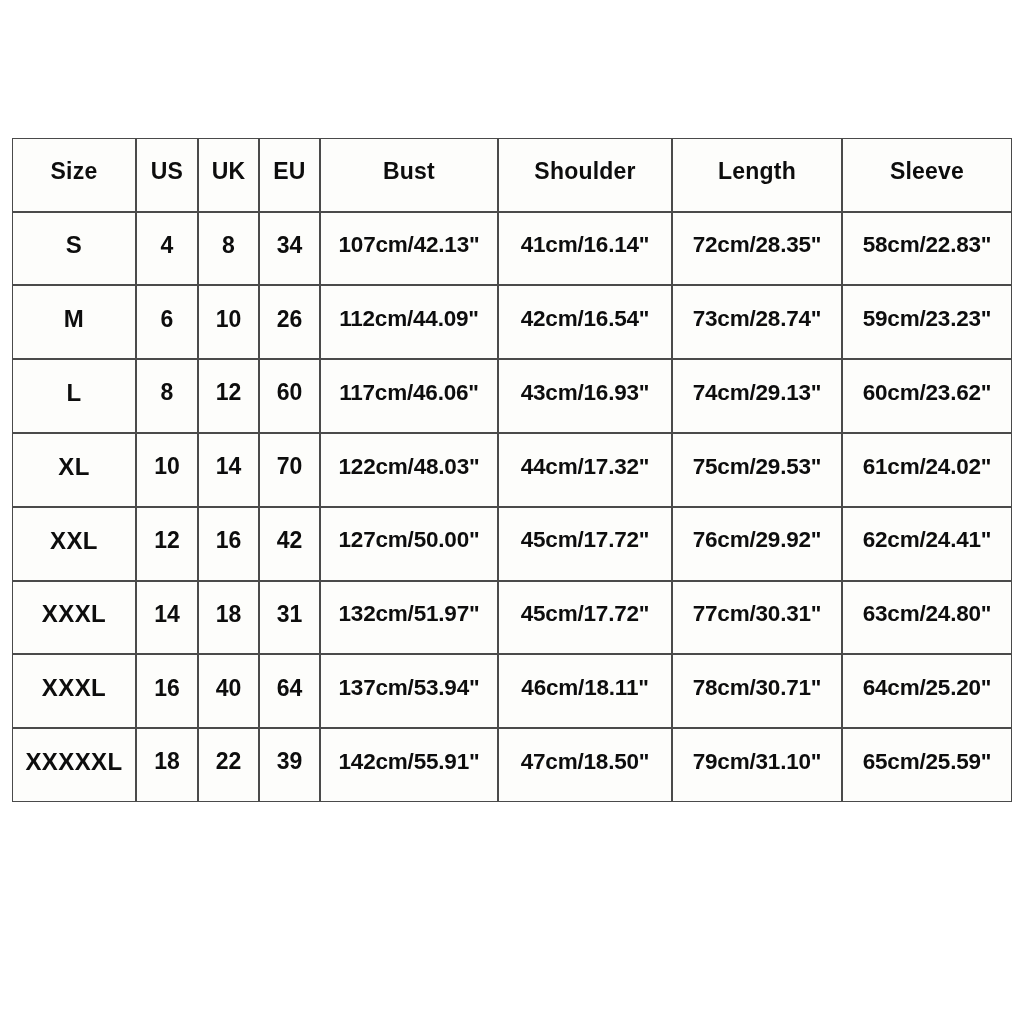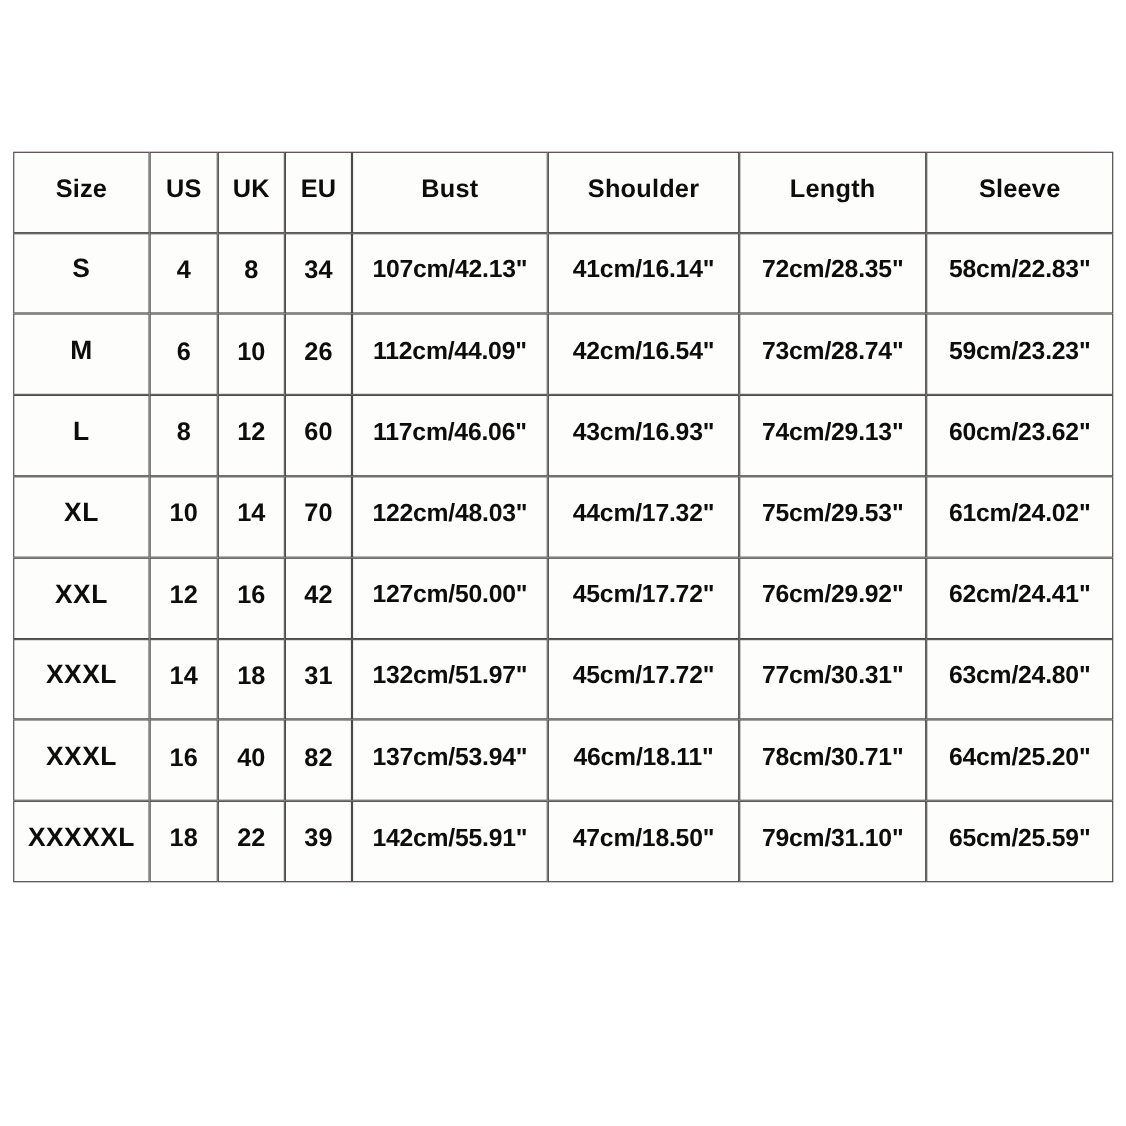--- a/index.html
+++ b/index.html
@@ -23,21 +23,21 @@
     width: 1000px;
     height: 664px;
   }
 
   table.size-chart {
     width: 1000px;
     height: 664px;
     border-collapse: separate;
     border-spacing: 0;
     table-layout: fixed;
-    background: #ec4899;
+    background: #0c4a6e;
   }
 
   table.size-chart td,
   table.size-chart th {
     border: 1.6px solid #4a4a4a;
     background: #fdfdfb;
     text-align: center;
     vertical-align: middle;
     padding: 0 2px;
     font-weight: bold;
@@ -300,21 +300,21 @@
         <td class="col-size">
             <span>XXXL</span>
           </td>
         <td>
             <span>16</span>
           </td>
         <td>
             <span>40</span>
           </td>
         <td>
-            <span>82</span>
+            <span>64</span>
           </td>
         <td class="col-meas">
             <span>137cm/53.94"</span>
           </td>
         <td class="col-meas">
             <span>46cm/18.11"</span>
           </td>
         <td class="col-meas">
             <span>78cm/30.71"</span>
           </td>

